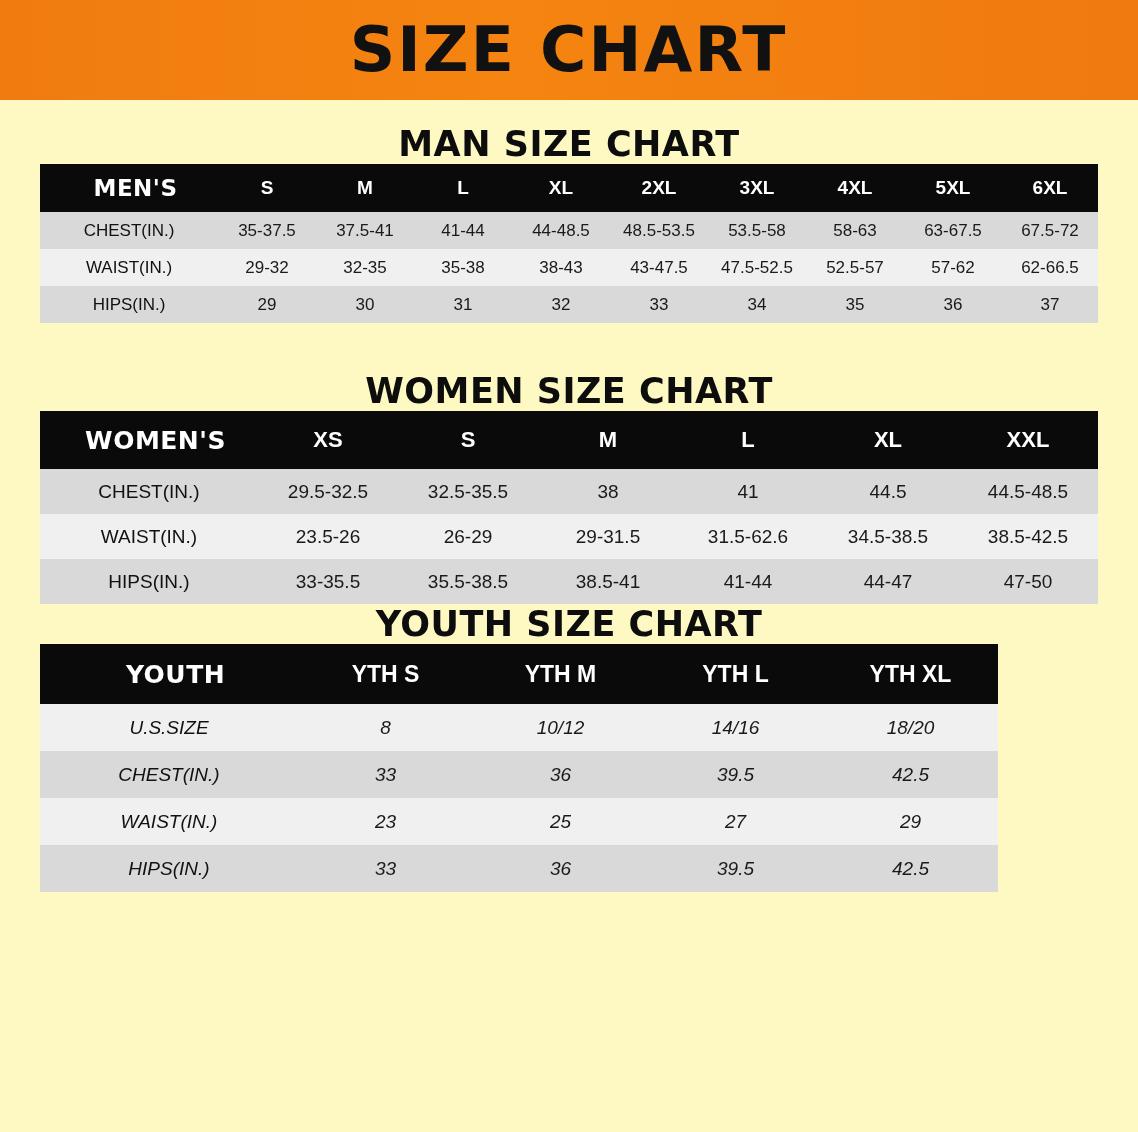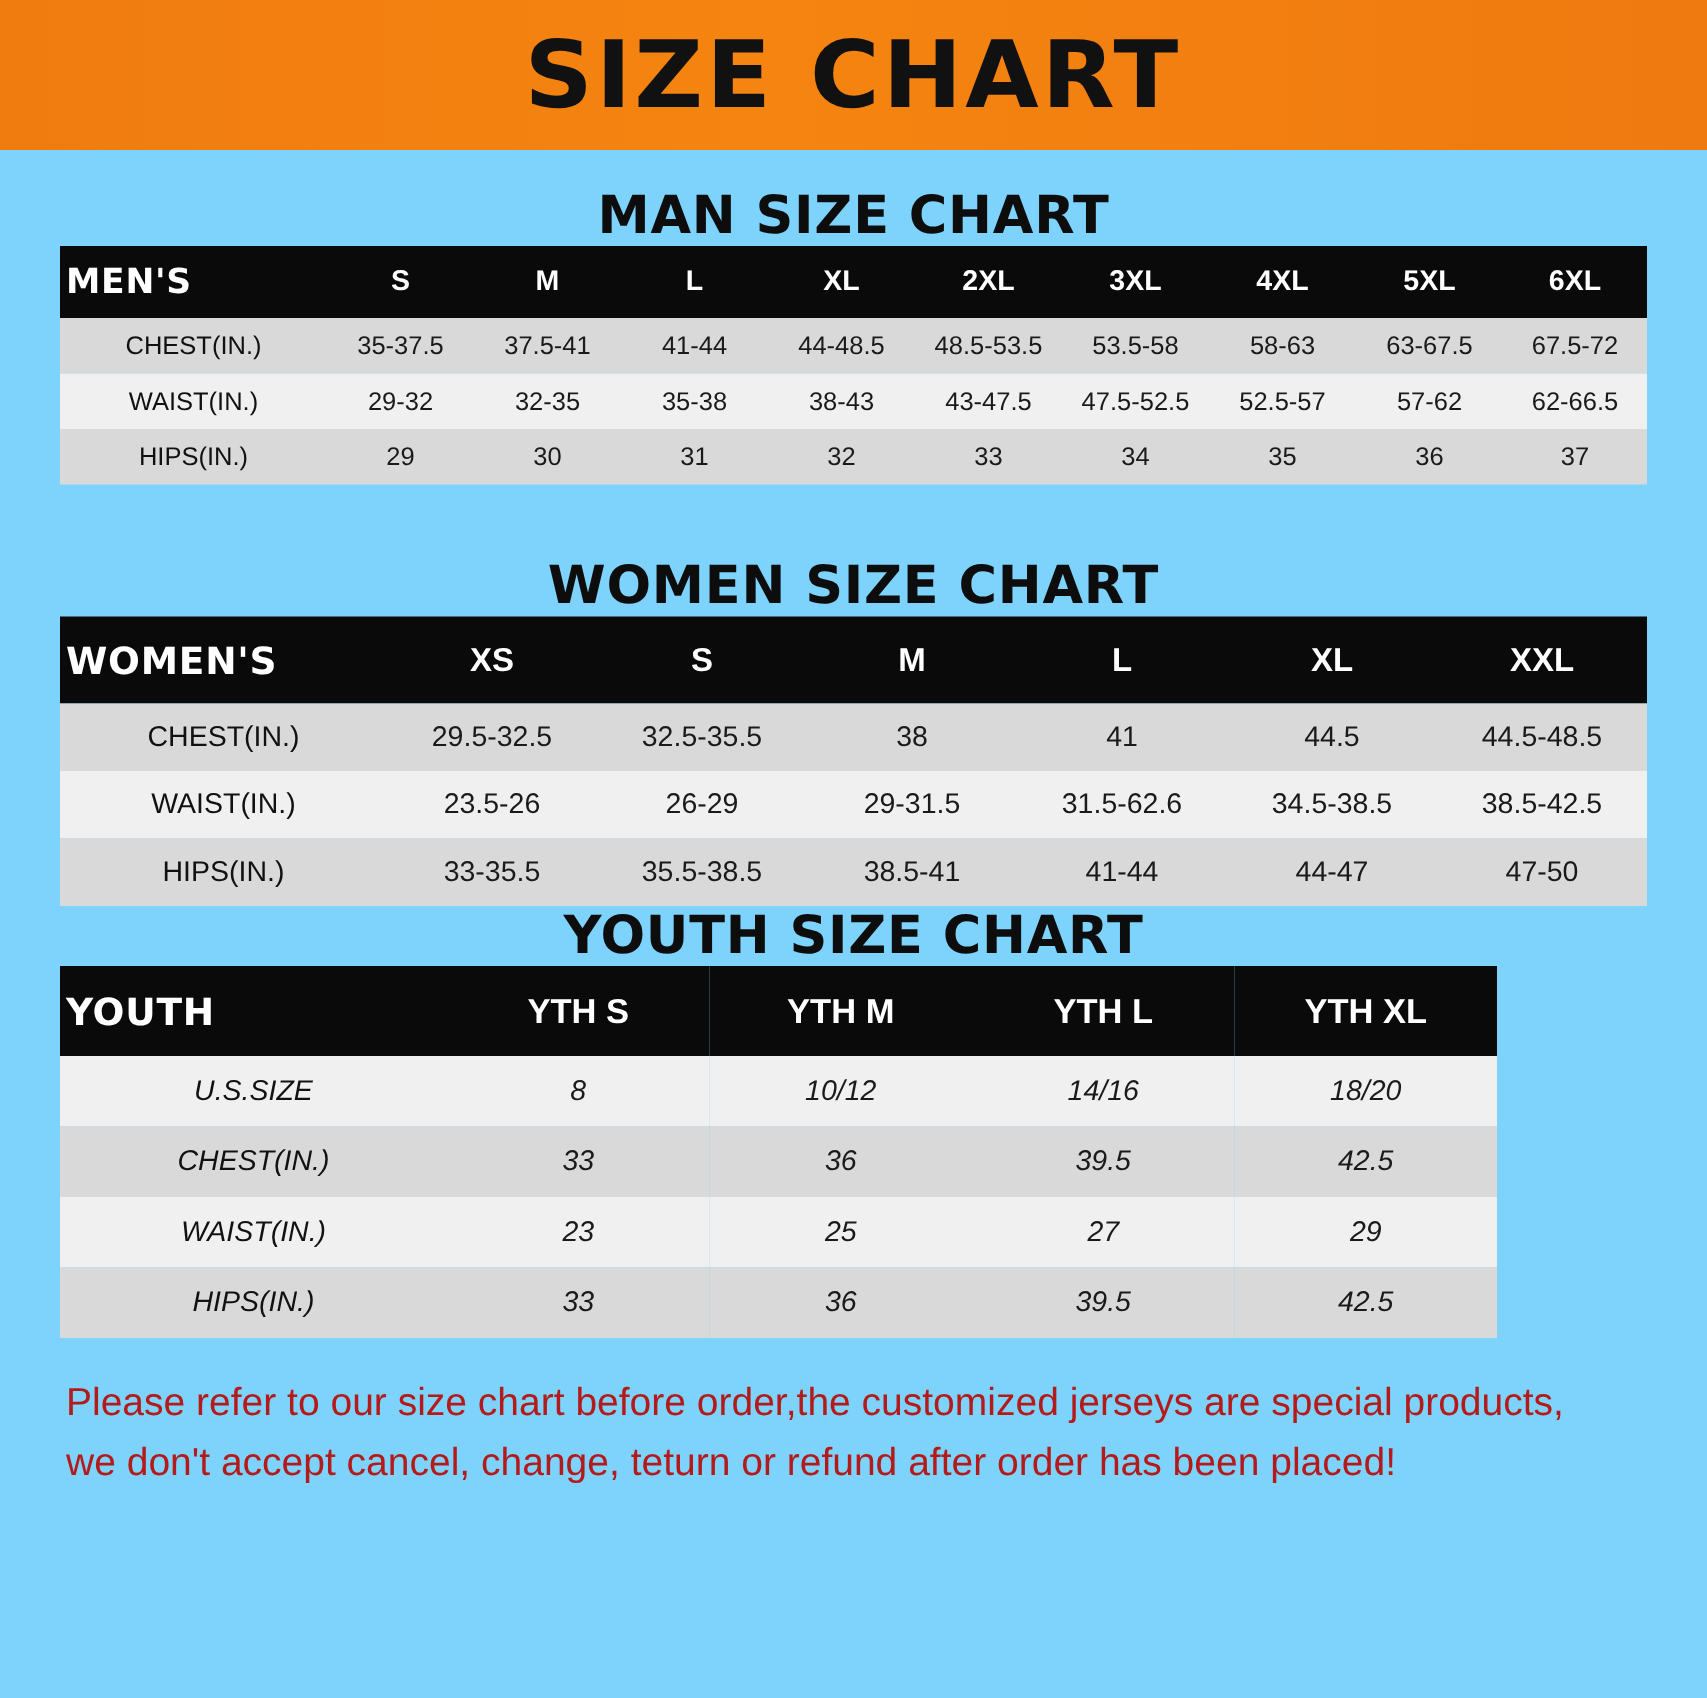--- a/index.html
+++ b/index.html
@@ -11,21 +11,21 @@
     width: 1138px;
     height: 1132px;
     font-family: "Liberation Sans", sans-serif;
     color: #111111;
     overflow: hidden;
   }
   .page {
     position: relative;
     width: 1138px;
     height: 1132px;
-    background: #7dd3fc;
+    background: #fef9c3;
   }
 
   
   .banner {
     width: 100%;
     height: 100px;
     background: linear-gradient(90deg, #f07c10 0%, #f58410 45%, #ef7a10 100%);
     display: flex;
     align-items: center;
     justify-content: center;
@@ -68,22 +68,22 @@
     text-align: center;
     font-family: "Liberation Sans", sans-serif;
     color: #1a1a1a;
   }
   table.size thead th {
     background: #0a0a0a;
     color: #ffffff;
     font-weight: bold;
   }
   table.size thead th.rowlabel {
-    text-align: left;
-    padding-left: 4px;
+    text-align: center;
+    padding-left: 14px;
     font-family: "DejaVu Sans", sans-serif;
     letter-spacing: 0.5px;
   }
   table.size tbody td.rowlabel {
     text-align: center;
     font-size: 17px;
     color: #111111;
   }
   tr.band-dark td { background: #d9d9d9; }
   tr.band-light td { background: #f0f0f0; }
@@ -294,18 +294,14 @@
           <td class="rowlabel">HIPS(IN.)</td>
           <td>33</td>
           <td>36</td>
           <td>39.5</td>
           <td>42.5</td>
         </tr>
       </tbody>
     </table>
   </div>
 
-  <div class="note">
-    <div>Please refer to our size chart before order,the customized jerseys are special products,</div>
-    <div>we don't accept cancel, change, teturn or refund after order has been placed!</div>
-  </div>
 
 </div>
 
 </body></html>

